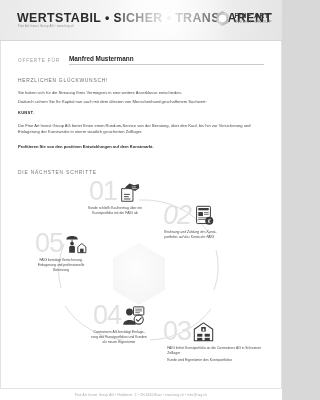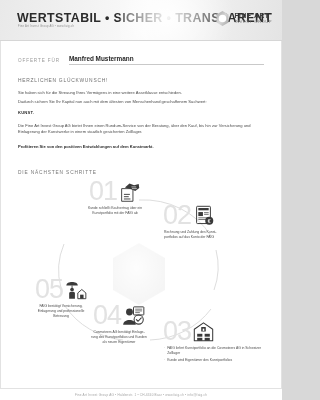--- a/index.html
+++ b/index.html
@@ -134,29 +134,29 @@
   .step-ico { width: 23px; height: 23px; display: block; }
   .step-txt {
     font-size: 3.4px; line-height: 1.5; color: #4d4d4d;
   }
   .step-txt .li { display: flex; gap: 2px; }
   .step-txt .li .b { color: #888; }
   
   #step1 { left: 52px; top: 0px; width: 96px; text-align: center; }
   #step1 .step-head { justify-content: center; }
   #step1 .step-txt { margin-top: 1px; }
-  #step2 { left: 148px; top: 24px; width: 100px; }
+  #step2 { left: 148px; top: 24px; width: 100px; font-style: italic; }
   #step2 .step-txt { margin-top: 1px; padding-left: 1px; }
   #step3 { left: 148px; top: 109px; width: 100px; margin-top: 31px; }
   #step3 .step-txt { margin-top: 1px; padding-left: 1px; }
   #step4 { left: 58px; top: 124px; width: 92px; text-align: center; }
   #step4 .step-head { justify-content: center; text-align: center; }
   #step4 .step-txt { margin-top: 1px; }
   #step5 { left: 0px; top: 52px; width: 92px; text-align: center; }
-  #step5 .step-head { justify-content: center; margin-top: 46px; }
+  #step5 .step-head { justify-content: center; }
   #step5 .step-txt { margin-top: 1px; }
   
   .footer {
     position: absolute;
     left: 0; bottom: 0;
     width: 282px; height: 12px;
     background: #ffffff;
     border-top: 1px solid #e2e2e2;
     display: flex; align-items: center; justify-content: center;
   }

